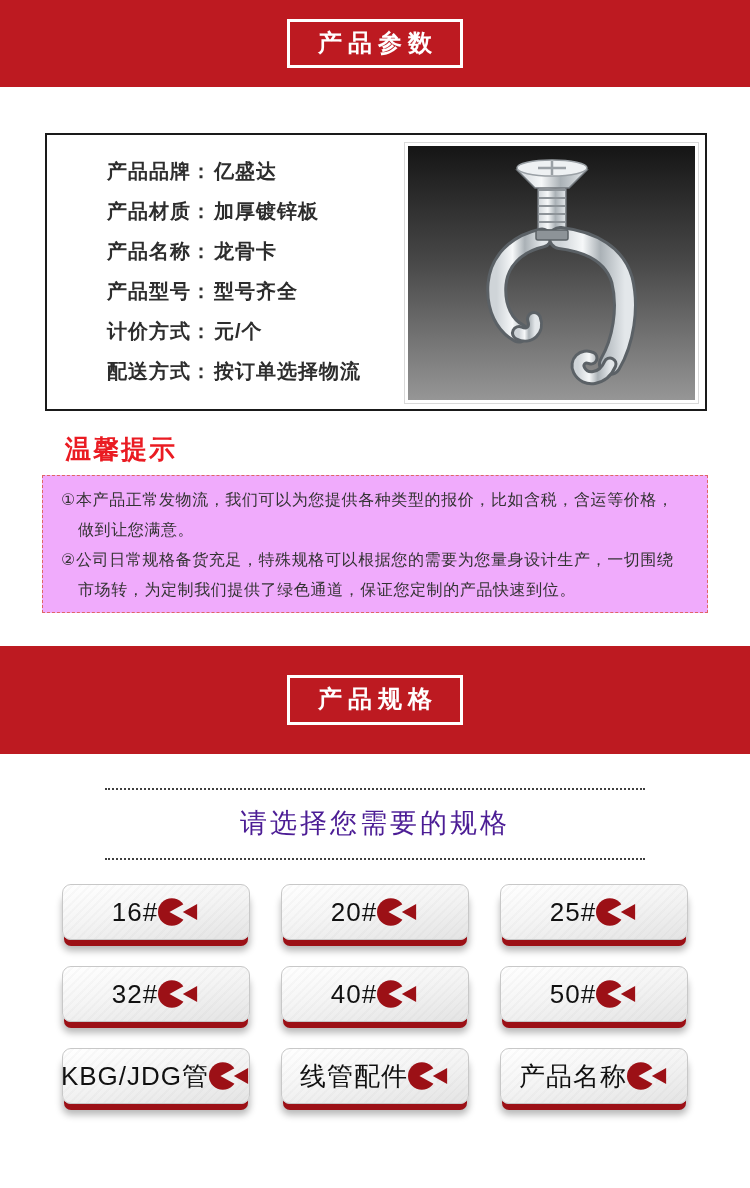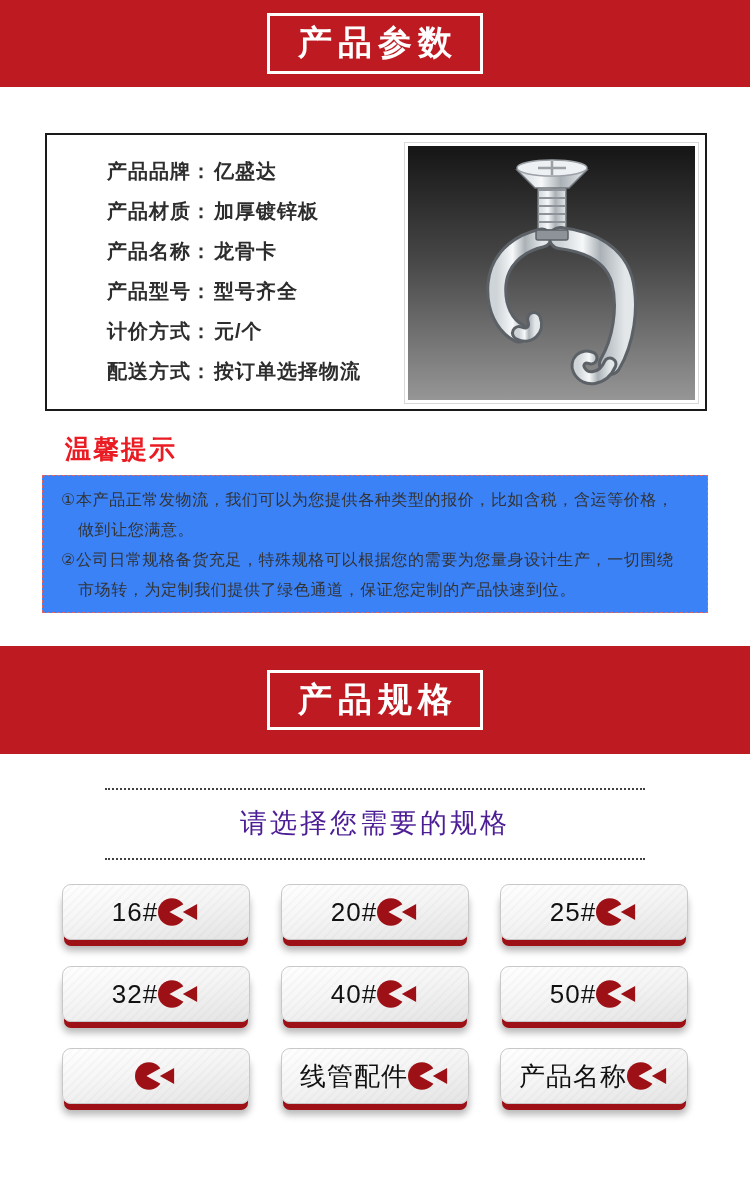--- a/index.html
+++ b/index.html
@@ -10,21 +10,21 @@
   }
   
   .banner {
     width:750px; background:#bd1a21;
     display:flex; align-items:center; justify-content:center;
   }
   .banner-1 { height:87px; }
   .banner-2 { height:108px; margin-top:33px; }
   .banner-titlebox {
     border:3px solid #ffffff; color:#ffffff;
-    font-size:34px; letter-spacing:6px; font-weight:bold;
+    font-size:24px; letter-spacing:6px; font-weight:bold;
     padding:8px 22px 9px 28px; line-height:1.1;
   }
   
   .info-box {
     box-sizing:border-box;
     width:662px; height:278px; margin:46px 0 0 45px;
     border:2px solid #1a1a1a; background:#ffffff;
     display:flex; align-items:flex-start;
   }
   .info-rows { flex:1; padding:16px 0 0 60px;font-weight:bold; }
@@ -36,21 +36,21 @@
   }
   .photo-frame svg { display:block; }
   
   .tips-heading {
     margin:22px 0 0 65px; font-size:26px; font-weight:bold;
     color:#ea1b22; line-height:32px; letter-spacing:2px;
   }
   .tips-box {
     box-sizing:border-box; width:666px; margin:10px 0 0 42px;
     border:1px dashed #e06666; padding:9px 18px 7px 18px;
-    background:#3b82f6;
+    background:#f0abfc;
   }
   .tips-box p {
     margin:0; font-size:16px; line-height:30px; letter-spacing:0.6px;
     color:#333333; padding-left:17px; text-indent:-17px;
   }
   
   .subtitle-wrap {
     width:540px; margin:34px auto 0 auto;
     border-top:2px dotted #3f3f3f; border-bottom:2px dotted #3f3f3f;
     padding:15px 0 17px 0; text-align:center;
@@ -192,20 +192,21 @@
   <div class="spec-btn">
     <span class="spec-label">50#</span>
     <svg width="42" height="32" viewBox="0 0 44 32">
         <circle cx="14.5" cy="16" r="14.5" fill="#9c1016"></circle>
         <polygon points="12,16 30,6 30,26" fill="#f1f1f1"></polygon>
         <polygon points="26,16 41,7.5 41,24.5" fill="#9c1016"></polygon>
       </svg>
   </div>
 
   <div class="spec-btn">
+    <span class="spec-label">KBG/JDG管</span>
     <svg width="42" height="32" viewBox="0 0 44 32">
         <circle cx="14.5" cy="16" r="14.5" fill="#9c1016"></circle>
         <polygon points="12,16 30,6 30,26" fill="#f1f1f1"></polygon>
         <polygon points="26,16 41,7.5 41,24.5" fill="#9c1016"></polygon>
       </svg>
   </div>
 
   <div class="spec-btn">
     <span class="spec-label">线管配件</span>
     <svg width="42" height="32" viewBox="0 0 44 32">

